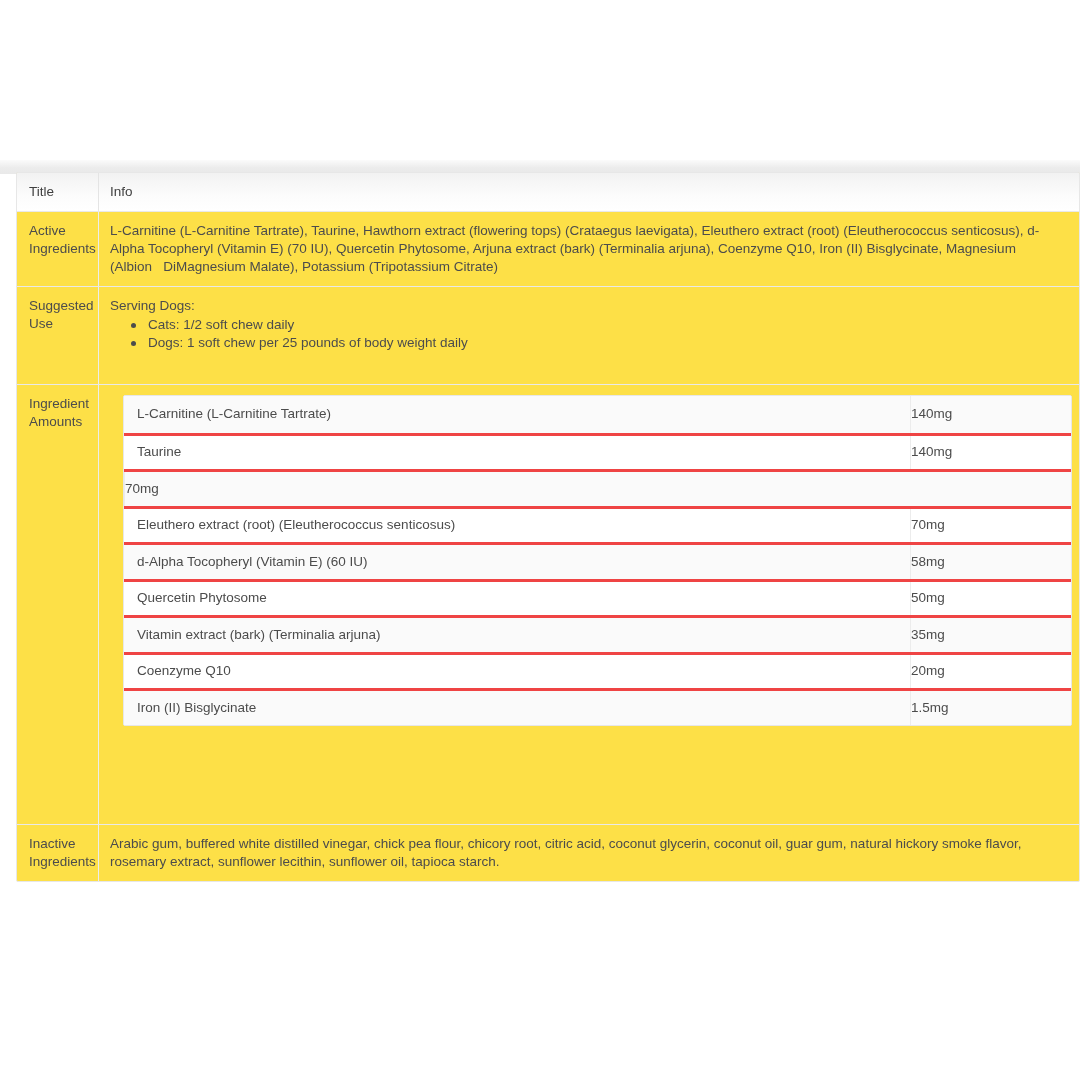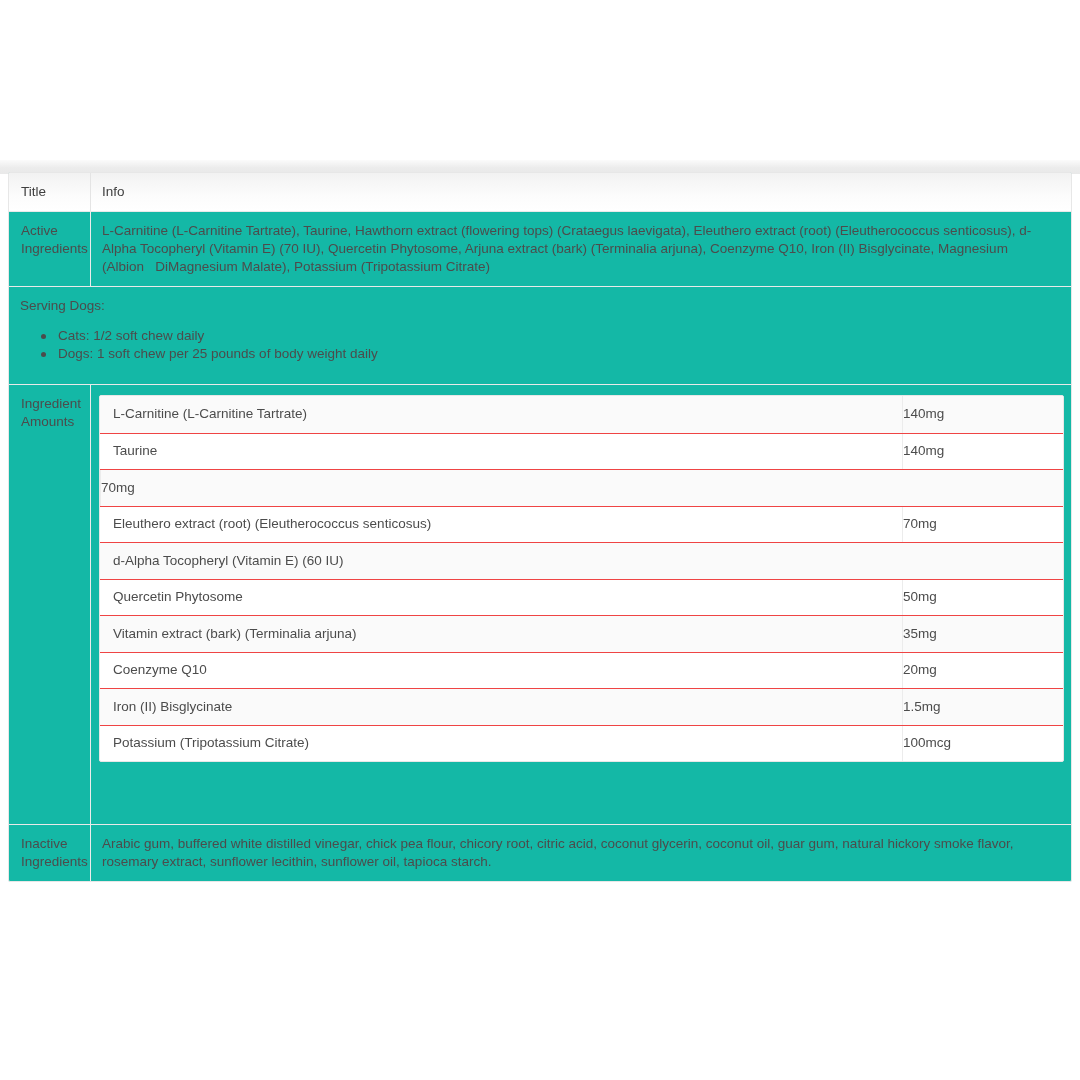--- a/index.html
+++ b/index.html
@@ -17,23 +17,23 @@
   
   .top-band {
     position: absolute;
     left: 0; top: 160px;
     width: 1080px; height: 14px;
     background: linear-gradient(180deg, #fbfbfb 0%, #ececec 55%, #e9e9e9 100%);
   }
 
   .info-table {
     position: absolute;
-    left: 8px; top: 172px;
+    left: 16px; top: 172px;
     width: 1064px;
-    background: #14b8a6;
+    background: #fde047;
     border: 1px solid #e7e7e7;
     border-radius: 2px;
     font-size: 13.5px;
   }
   .t-row { display: flex; align-items: stretch; }
   .t-row + .t-row { border-top: 1px solid #e9e9e9; }
 
   .cell-title {
     width: 82px;
     flex: none;
@@ -58,21 +58,21 @@
   }
   .header-row .cell-title { border-right-color: #e4e4e4; }
 
   .row-active { min-height: 73px; }
   .row-suggested { min-height: 98px; }
   .row-amounts { min-height: 440px; }
   .row-inactive { min-height: 56px; }
 
   .serving-list {
     list-style: none;
-    margin-top: 12px;
+    margin-top: 1px;
   }
   .serving-list li {
     position: relative;
     padding-left: 38px;
     line-height: 17.5px;
   }
   .serving-list li::before {
     content: "";
     position: absolute;
     left: 21px; top: 7px;
@@ -80,23 +80,24 @@
     border-radius: 50%;
     background: #4c4c4c;
   }
 
   .row-amounts .cell-info { padding: 10px 7px 28px 8px; }
   .nested-table {
     border: 1px solid #e7e7e7;
     border-radius: 2px;
     background: #ffffff;
     overflow: hidden;
+    margin-left: 16px;
   }
   .ing-row { display: flex; min-height: 36.5px; align-items: stretch; }
-  .ing-row + .ing-row { border-top: 1px solid #ef4444; gap: 28px; }
+  .ing-row + .ing-row { border-top: 3px solid #ef4444; gap: 28px; }
   .ing-row:nth-child(odd) { background: #fafafa; }
   .ing-name {
     flex: 1;
     display: flex; align-items: center;
     padding: 0 13px;
     min-width: 0;
   }
   .ing-amount {
     width: 161px;
     flex: none;
@@ -118,20 +119,21 @@
       <div class="cell-title">Title</div>
       <div class="cell-info">Info</div>
     </div>
 
     <div class="t-row row-active">
       <div class="cell-title">Active Ingredients</div>
       <div class="cell-info">L-Carnitine (L-Carnitine Tartrate), Taurine, Hawthorn extract (flowering tops) (Crataegus laevigata), Eleuthero extract (root) (Eleutherococcus senticosus), d-Alpha Tocopheryl (Vitamin E) (70 IU), Quercetin Phytosome, Arjuna extract (bark) (Terminalia arjuna), Coenzyme Q10, Iron (II) Bisglycinate, Magnesium (Albion&nbsp;&nbsp; DiMagnesium Malate), Potassium (Tripotassium Citrate)</div>
     </div>
 
     <div class="t-row row-suggested">
+      <div class="cell-title">Suggested Use</div>
       <div class="cell-info">
         <div>Serving Dogs:</div>
         <ul class="serving-list">
             <li>Cats: 1/2 soft chew daily</li>
             <li>Dogs: 1 soft chew per 25 pounds of body weight daily</li>
           </ul>
       </div>
     </div>
 
     <div class="t-row row-amounts">
@@ -148,41 +150,38 @@
             </div>
             <div class="ing-row">
               <div class="ing-amount">70mg</div>
             </div>
             <div class="ing-row">
               <div class="ing-name">Eleuthero extract (root) (Eleutherococcus senticosus)</div>
               <div class="ing-amount">70mg</div>
             </div>
             <div class="ing-row">
               <div class="ing-name">d-Alpha Tocopheryl (Vitamin E) (60 IU)</div>
+              <div class="ing-amount">58mg</div>
             </div>
             <div class="ing-row">
               <div class="ing-name">Quercetin Phytosome</div>
               <div class="ing-amount">50mg</div>
             </div>
             <div class="ing-row">
               <div class="ing-name">Vitamin extract (bark) (Terminalia arjuna)</div>
               <div class="ing-amount">35mg</div>
             </div>
             <div class="ing-row">
               <div class="ing-name">Coenzyme Q10</div>
               <div class="ing-amount">20mg</div>
             </div>
             <div class="ing-row">
               <div class="ing-name">Iron (II) Bisglycinate</div>
               <div class="ing-amount">1.5mg</div>
             </div>
-            <div class="ing-row">
-              <div class="ing-name">Potassium (Tripotassium Citrate)</div>
-              <div class="ing-amount">100mcg</div>
-            </div>
           </div>
       </div>
     </div>
 
     <div class="t-row row-inactive">
       <div class="cell-title">Inactive Ingredients</div>
       <div class="cell-info">Arabic gum, buffered white distilled vinegar, chick pea flour, chicory root, citric acid, coconut glycerin, coconut oil, guar gum, natural hickory smoke flavor, rosemary extract, sunflower lecithin, sunflower oil, tapioca starch.</div>
     </div>
 
   </div>

